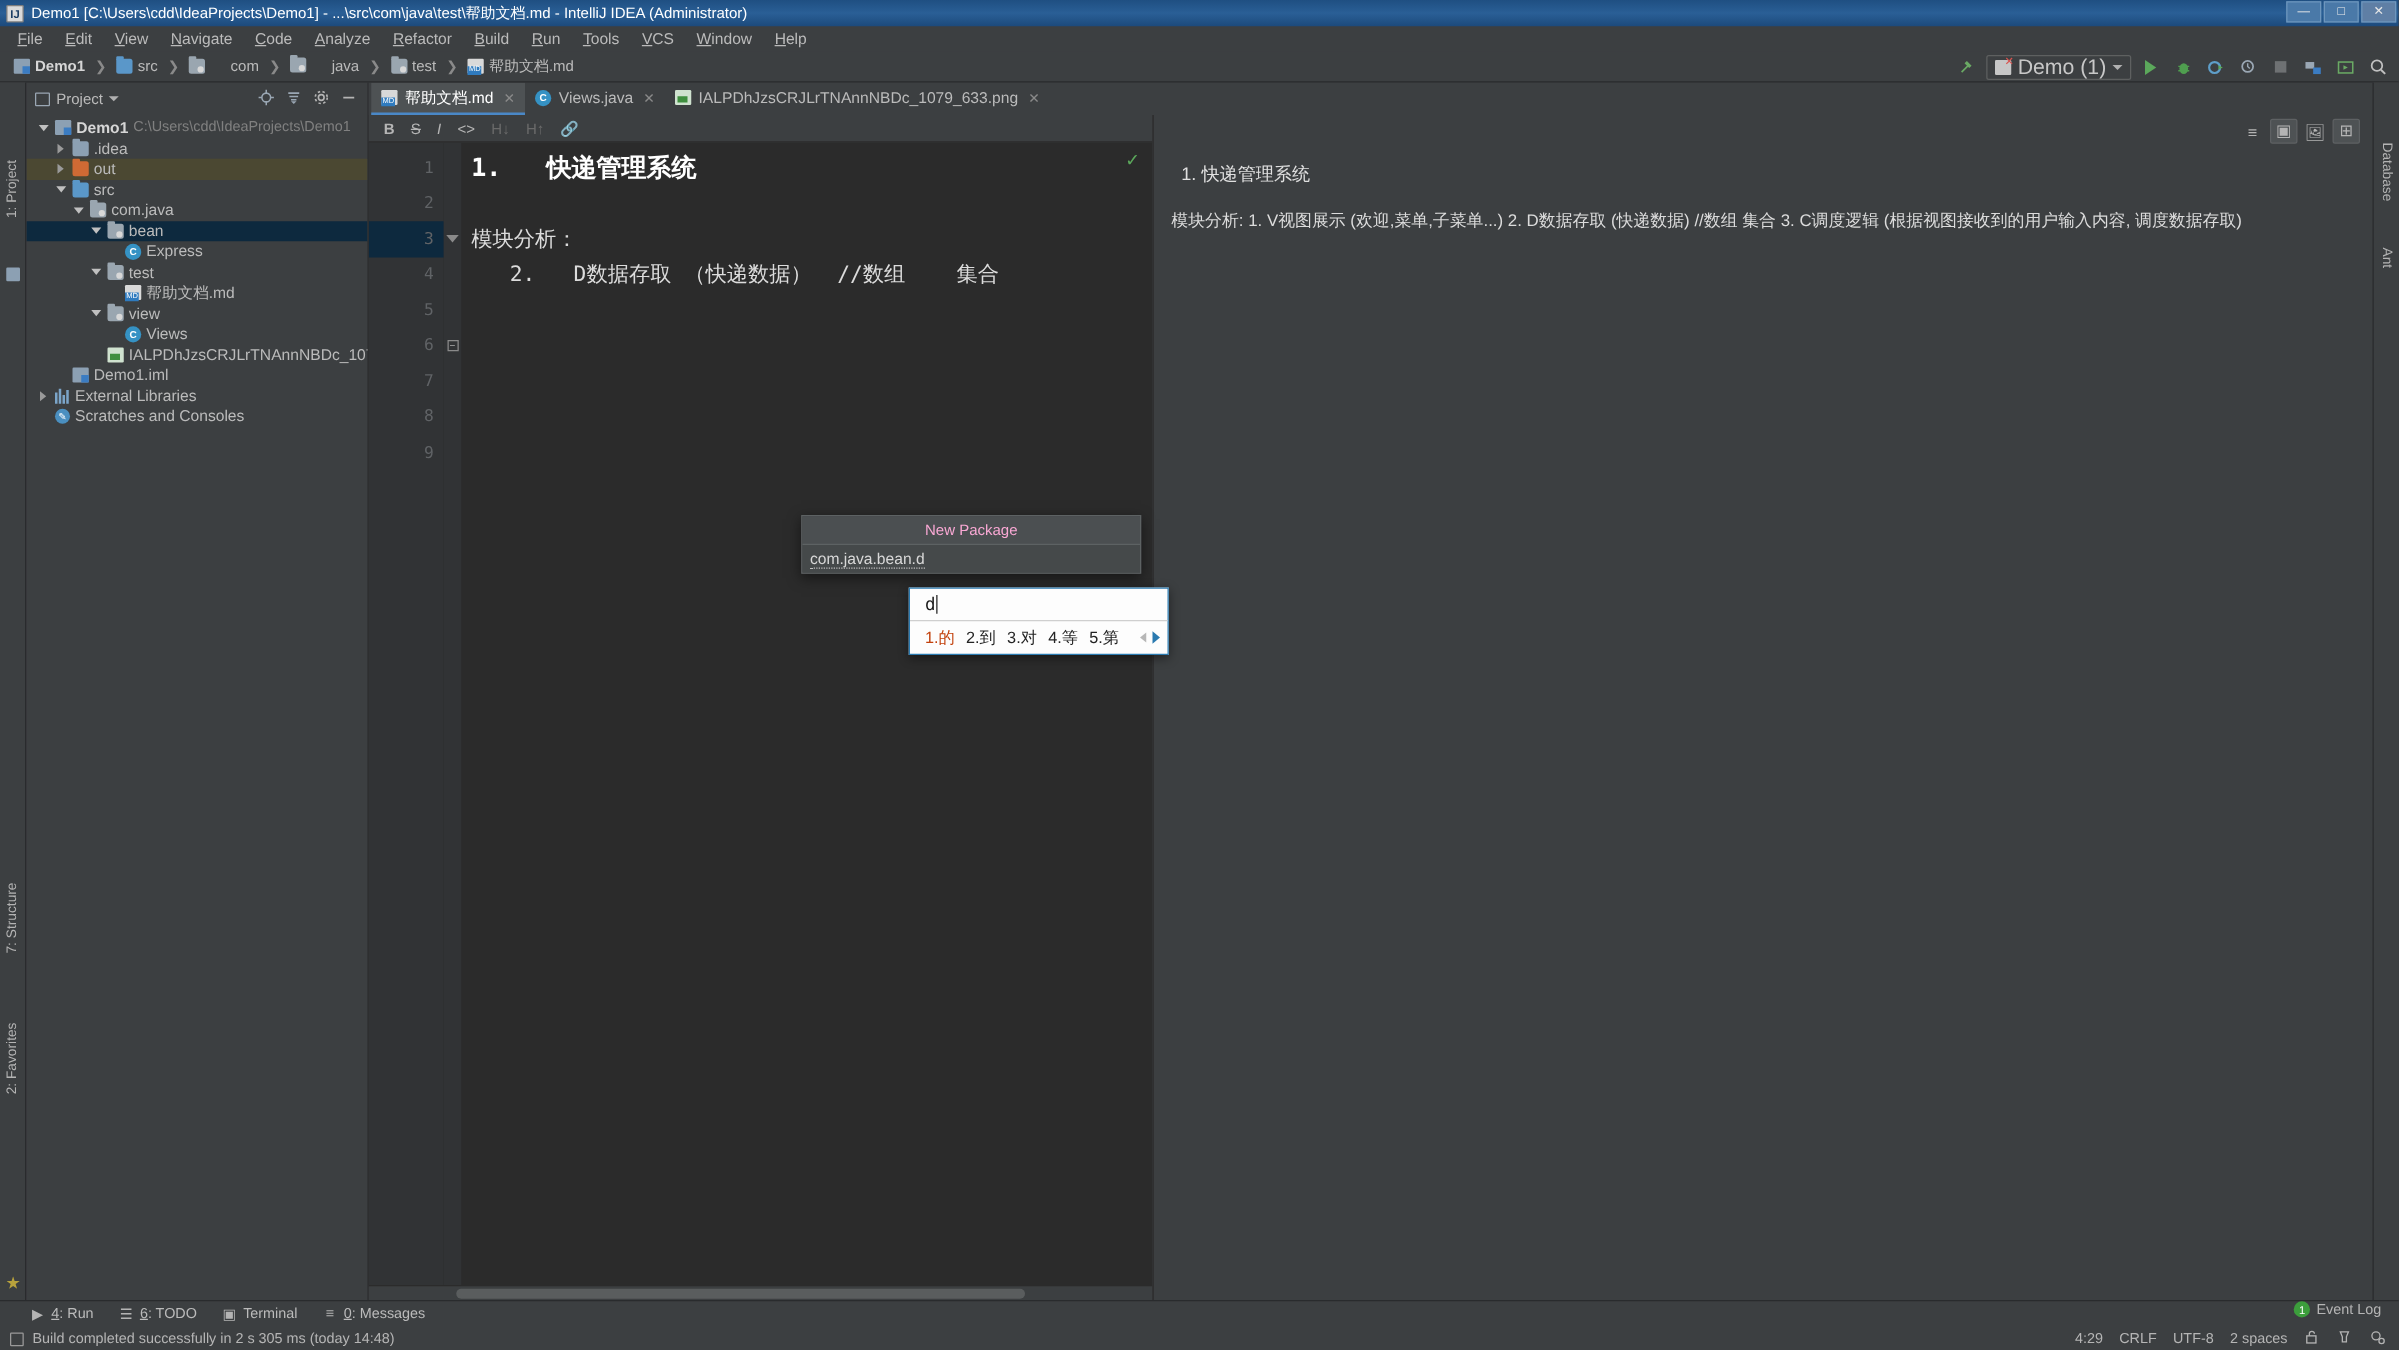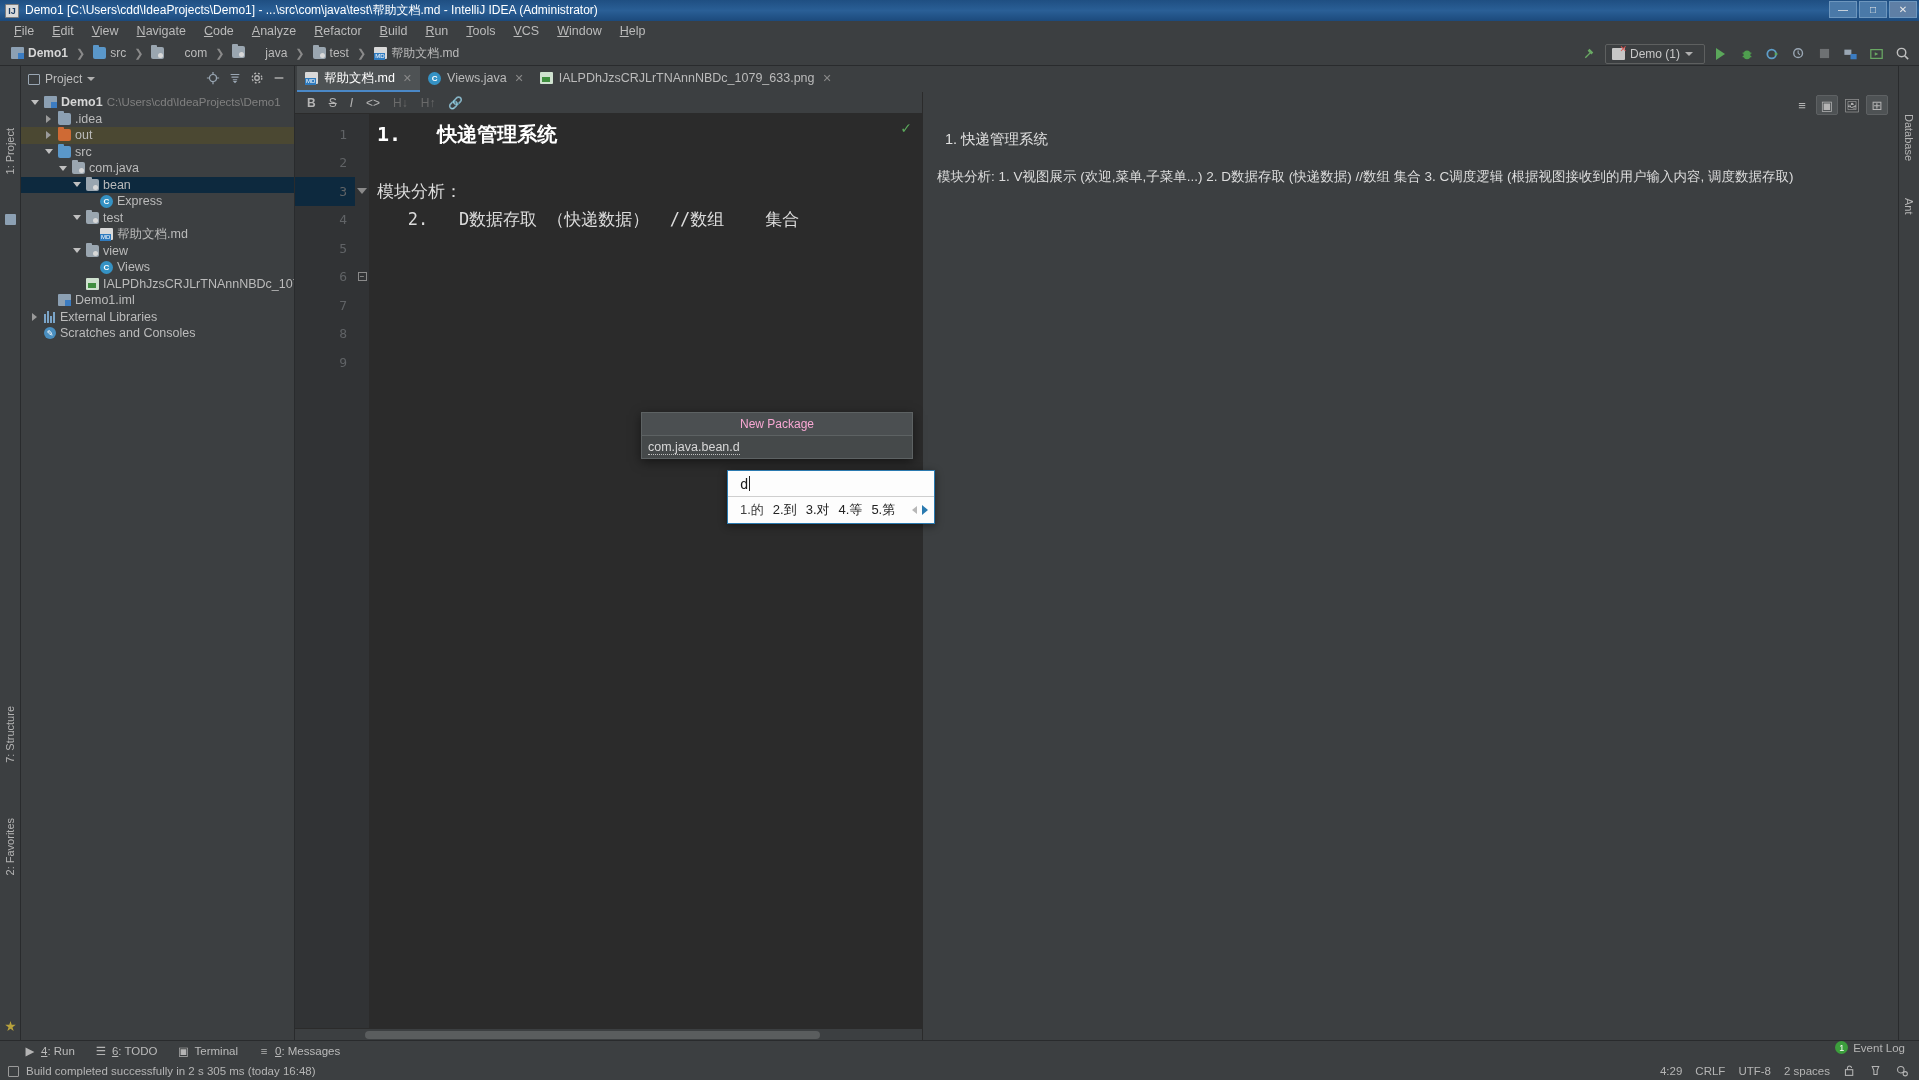--- a/index.html
+++ b/index.html
@@ -77,21 +77,21 @@
   }
 
   .toolbar-right { position: absolute; right: 6px; top: 0; height:25px; display:flex; align-items:center; gap:5px; }
   .tb-btn {
     width: 21px; height: 21px; display:flex; align-items:center; justify-content:center;
     border-radius:2px; cursor:default;
   }
   .run-config {
     height: 20px; min-width:100px; border:1px solid #5e6060; border-radius:2px;
     display:flex; align-items:center; gap:5px; padding:0 6px;
-    font-size:12px; color:#c8c8c8; background:#3c3f41;
+    font-size:17px; color:#c8c8c8; background:#3c3f41;
   }
   .rc-icon { width:13px; height:12px; background:#c7c7c7; border-radius:1px; position:relative; }
   .rc-icon::after { content:"✕"; position:absolute; right:-2px; top:-4px; color:#d9534f; font-size:9px; font-weight:bold; }
   .tri-right { width:0; height:0; border-left:9px solid #5ba85b; border-top:6px solid transparent; border-bottom:6px solid transparent; }
   .tri-down { width:0;height:0;border-top:4px solid #b0b0b0;border-left:4px solid transparent;border-right:4px solid transparent; }
 
   
   .body-row { display:flex; height: 974px; }
 
   
@@ -208,21 +208,21 @@
   .ime-popup {
     position:absolute; left:727px; top:470px; width:208px; z-index:50;
     background:#fdfdfd; border:1px solid #2a7ab0; box-shadow:0 2px 8px rgba(0,0,0,.45);
   }
   .ime-input { height:26px; display:flex; align-items:center; padding-left:12px;
                font-size:14px; color:#1b1b1b; border-bottom:1px solid #cfcfcf;
                font-family:"DejaVu Sans Mono", monospace; }
   .ime-input .caret { display:inline-block; width:1px; height:15px; background:#222; margin-left:1px; }
   .ime-cands { height:26px; display:flex; align-items:center; padding-left:12px; gap:9px;
                font-size:13px; color:#232323; position:relative; }
-  .ime-cands .c1 { color:#404040; }
+  .ime-cands .c1 { color:#c2410c; }
   .ime-nav { position:absolute; right:6px; display:flex; gap:5px; align-items:center; }
   .nav-l { width:0;height:0;border-right:5px solid #b7b7b7;border-top:4px solid transparent;border-bottom:4px solid transparent;}
   .nav-r { width:0;height:0;border-left:6px solid #2a7ab0;border-top:5px solid transparent;border-bottom:5px solid transparent;}
 
   
   .toolwin-bar {
     height:20px; background:#3c3f41; display:flex; align-items:center; gap:20px;
     padding-left:24px; font-size:11.5px; color:#bbbbbb; border-top:1px solid #292b2d;
   }
   .tw-item { display:flex; align-items:center; gap:5px; cursor:default; }
@@ -655,21 +655,21 @@
         <span>Terminal</span>
       </div>
       <div class="tw-item">
         <span style="display: inline-block; width: 12px; text-align: center; color: rgb(180, 180, 180);">≡</span>
         <span><u>0</u>: Messages</span>
       </div>
     </div>
 
   <div class="statusbar">
     <span class="build-icon" style="margin-right:7px;"></span>
-    <span>Build completed successfully in 2 s 305 ms (today 16:48)</span>
+    <span>Build completed successfully in 2 s 305 ms (today 14:48)</span>
     <div class="event-log">
       <span class="badge-green">1</span>
       <span>Event Log</span>
     </div>
     <div class="sb-right">
       <span>4:29</span>
       <span>CRLF</span>
       <span>UTF-8</span>
       <span>2 spaces</span>
       <span>

